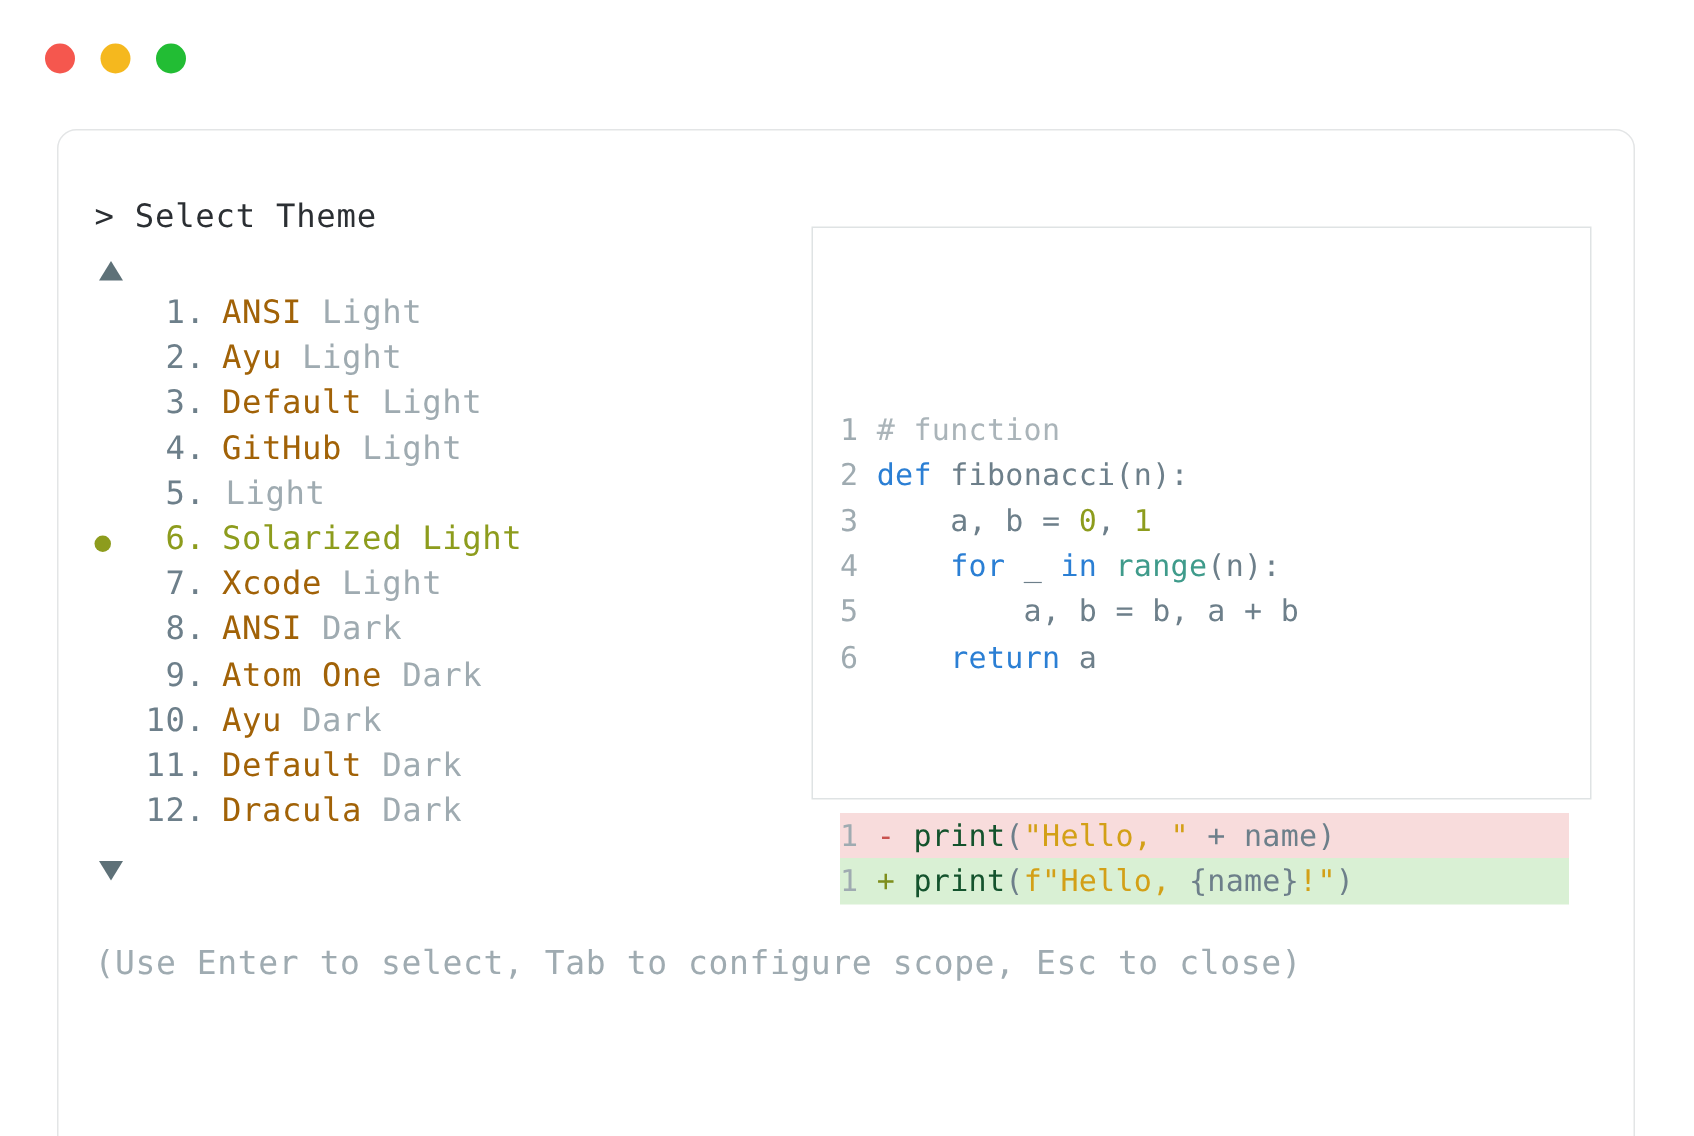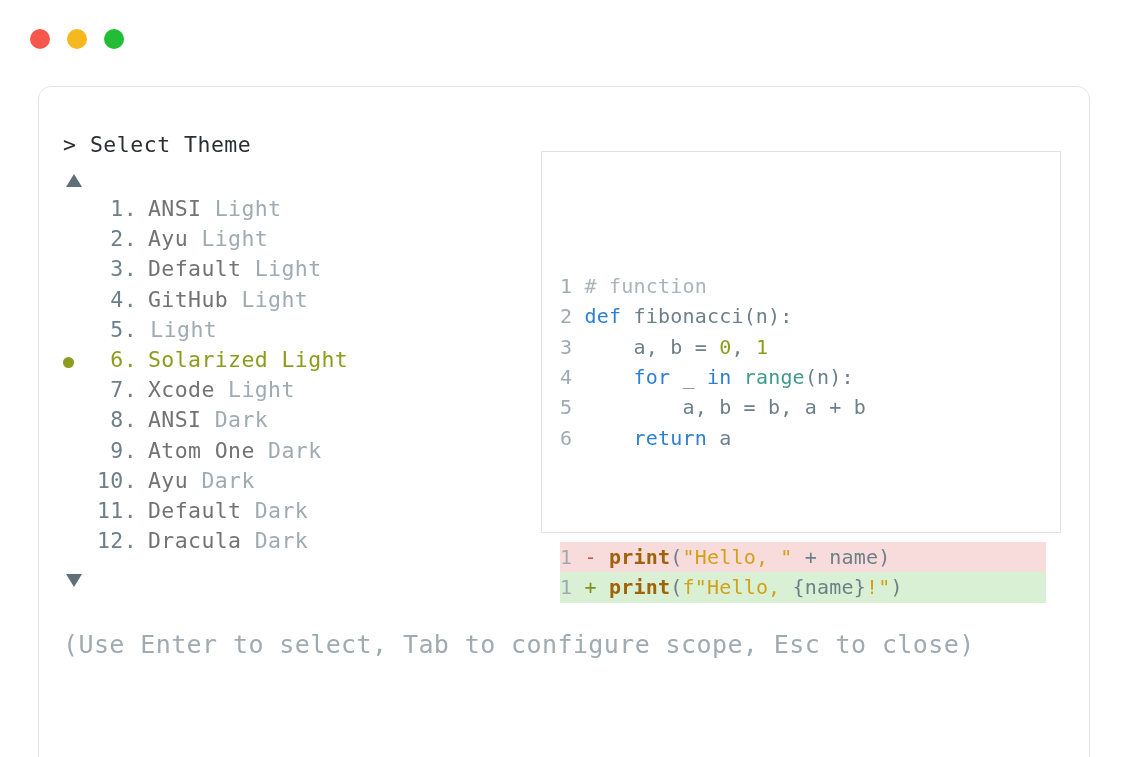--- a/index.html
+++ b/index.html
@@ -99,21 +99,21 @@
     border-radius: 50%;
     background: #8d9c1d;
     display: block;
   }
   .idx {
     width: 48px;
     flex: none;
     text-align: right;
     color: #6d7f8a;
   }
-  .tname { color: #737373; padding-left: 11px; }
+  .tname { color: #a16207; padding-left: 11px; }
   .tvariant { color: #9fabb1; }
 
   .theme-row.selected .idx,
   .theme-row.selected .idx-dot { color: #8d9c1d; }
   .theme-row.selected .tname { color: #8d9c1d; }
   .theme-row.selected .tvariant { color: #8d9c1d; }
 
   
   .right-col {
     position: absolute;
@@ -142,39 +142,39 @@
     letter-spacing: 0.2px;
   }
   .code-line { display: block; }
   .ln { color: #9fabb1; }
   .cmt { color: #aab4b9; }
   .kw  { color: #2b7fd4; }
   .fn  { color: #3f9b8b; }
   .num { color: #8d9c1d; }
   .plain { color: #6d7f8a; }
   .str { color: #d3a017; }
-  .call { color: #a16207; font-weight: bold; }
+  .call { color: #14532d; }
 
   .diff-block { margin-top: 28px; }
   .diff-line {
     display: block;
     white-space: pre;
     width: 486px;
   }
   .diff-del { background: #f8dcdc; }
   .diff-add { background: #d9f0d4; }
   .sign-del { color: #c9524f; }
   .sign-add { color: #7e8e1c; }
 
   
   .footer-help {
     position: absolute;
     left: 24px;
     top: 543px;
-    font-size: 25px;
+    font-size: 22px;
     letter-spacing: 0.4px;
     color: #9fabb1;
     white-space: pre;
   }
 </style>
 </head>
 <body>
 
 <div class="titlebar">
   <span class="dot" style="background: rgb(245, 87, 78);"></span>

